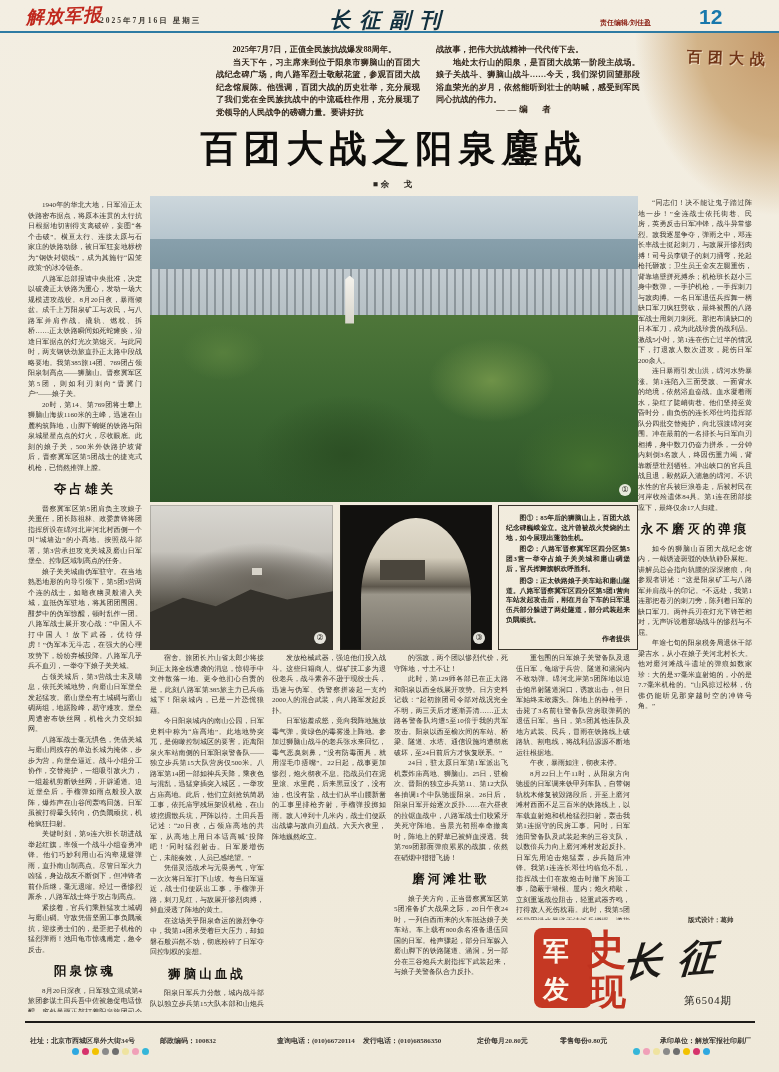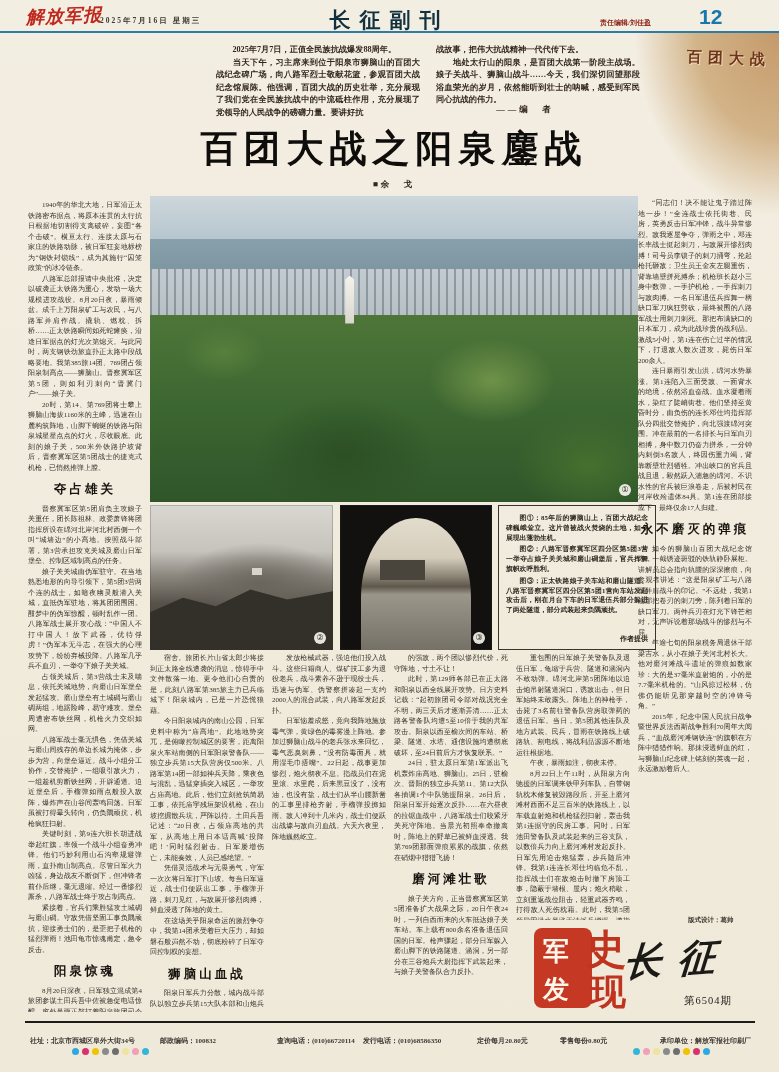--- a/index.html
+++ b/index.html
@@ -6,21 +6,21 @@
   body{width:779px;height:1072px;position:relative;background:#f2ecdf;
        font-family:"Liberation Serif",serif;overflow:hidden;}
   .page{position:absolute;inset:0;background:linear-gradient(180deg,#f3eee2 0%,#f1ebdc 60%,#efe9da 100%);}
 
   
   .masthead{position:absolute;left:26px;top:4px;font-size:18px;font-weight:bold;font-style:italic;
             color:#c0281e;transform:rotate(-2deg);letter-spacing:1px;font-family:"Liberation Serif",serif;}
   .date{position:absolute;left:100px;top:16px;font-size:7.5px;letter-spacing:2px;color:#3e3a33;font-weight:bold;}
   .section-title{position:absolute;left:50%;top:6px;transform:translateX(-50%);
                  font-size:21px;font-weight:900;letter-spacing:9px;color:#12303e;
-                 font-family:"Liberation Sans",sans-serif;white-space:nowrap;}
+                 font-family:"Liberation Sans",sans-serif;white-space:nowrap;font-style:italic;}
   .editor-label{position:absolute;left:600px;top:18px;font-size:7px;font-weight:bold;color:#8a1d12;}
   .page-num{position:absolute;left:699px;top:5px;font-size:21px;font-weight:900;color:#1878ac;
             font-family:"Liberation Sans",sans-serif;}
   .header-rule{position:absolute;left:0;top:31px;width:779px;height:2px;background:#2f7ba3;}
 
   
   .relief{position:absolute;right:0;top:33px;width:150px;height:235px;
           background:radial-gradient(130% 105% at 100% 0%, #c59a6b 0%, #d2b388 42%, rgba(241,236,224,0) 74%);}
   .relief-label{position:absolute;top:16px;right:8px;font-size:15px;font-weight:900;color:#703518;
                 letter-spacing:6px;transform:rotate(2deg);text-shadow:1px 1px 0 rgba(255,244,225,.6);
@@ -64,21 +64,21 @@
   .p2-flag{position:absolute;left:56%;bottom:52%;width:10px;height:7px;background:#d8d4ca;}
   .photo-3{left:340px;top:505px;width:152px;height:145px;background:#12110f;}
   .p3-arch{position:absolute;left:14%;right:14%;top:9%;bottom:0;border-radius:50% 50% 0 0/60% 60% 0 0;
       background:linear-gradient(180deg,#e2dccd 0%,#d4cdbc 30%,#8d8678 44%,#5d574c 52%,#9b968a 58%,#767167 100%);}
   .p3-bldg{position:absolute;left:26%;top:38%;width:30%;height:14%;background:#4a453c;}
   .fig-marker{position:absolute;right:7px;bottom:6px;width:12px;height:12px;border-radius:50%;
       background:rgba(250,248,240,.9);color:#25221d;font-size:8px;line-height:12px;text-align:center;
       font-family:"Liberation Sans",sans-serif;}
 
   
-  .captions{position:absolute;left:498px;top:505px;width:158px;height:145px;border:1px solid #3a352c;
+  .captions{position:absolute;left:498px;top:505px;width:140px;height:145px;border:1px solid #3a352c;
       box-sizing:border-box;padding:7px 7px 0 7px;overflow:hidden;}
   .captions p{margin:0 0 2px 0;font-size:6.8px;line-height:9.8px;font-weight:bold;color:#2e2a22;
       text-align:justify;text-indent:2em;}
   .credit{position:absolute;right:7px;bottom:5px;font-size:7px;font-weight:bold;color:#2e2a22;}
 
   
   .col{position:absolute;width:114px;font-size:7px;line-height:10.5px;color:#34302a;
        text-align:justify;overflow:hidden;}
   .col p{margin:0;text-indent:2em;}
   .col h3{margin:11px 0 9px 0;text-align:center;font-size:12.5px;letter-spacing:3px;color:#17140f;
@@ -202,21 +202,20 @@
       <p>重包围的日军娘子关警备队及退伍日军，龟缩于兵营、隧道和涵洞内不敢动弹。绵河北岸第5团阵地以迫击炮吊射隧道洞口，诱敌出击，但日军始终未敢露头。阵地上的神枪手，击毙了3名前往警备队营房取弹药的退伍日军。当日，第5团其他连队及地方武装、民兵，冒雨在铁路线上破路轨、割电线，将战利品源源不断地运往根据地。</p>
       <p>午夜，暴雨如注，彻夜未停。</p>
       <p>8月22日上午11时，从阳泉方向驰援的日军调来铁甲列车队，自带钢轨枕木修复被毁路段后，开至上磨河滩村西面不足三百米的铁路线上，以车载直射炮和机枪猛烈扫射，轰击我第1连据守的民房工事。同时，日军池田警备队及武装起来的三谷支队，以数倍兵力向上磨河滩村发起反扑。日军先用迫击炮猛轰，步兵随后冲锋。我第1连连长邓仕均临危不乱，指挥战士们在敌炮击时撤下房顶工事，隐蔽于墙根、屋内；炮火稍歇，立刻重返战位阻击，轻重武器齐鸣，打得敌人死伤枕藉。此时，我第5团领导因洪水暴涨无法派兵增援，遂指挥北岸阵地重武器进行火力支援。</p>
     </div>
   <div class="col c6">
       <p>“同志们！决不能让鬼子踏过阵地一步！”全连战士依托街巷、民房，英勇反击日军冲锋，战斗异常惨烈。敌我逐屋争夺，弹雨之中，邓连长率战士挺起刺刀，与敌展开惨烈肉搏！司号员李锁子的刺刀捅弯，抡起枪托砸敌；卫生员王金友左腿重伤，背靠墙壁拼死搏杀；机枪班长赵小三身中数弹，一手护机枪，一手挥刺刀与敌肉搏。一名日军退伍兵挥舞一柄缺口军刀疯狂劈砍，最终被围的八路军战士用刺刀刺死。那把布满缺口的日本军刀，成为此战珍贵的战利品。激战5小时，第1连在伤亡过半的情况下，打退敌人数次进攻，毙伤日军200余人。</p>
       <p>连日暴雨引发山洪，绵河水势暴涨。第1连陷入三面受敌、一面背水的绝境，依然浴血奋战。血水凝着雨水，染红了陡峭街巷。他们坚持至黄昏时分，由负伤的连长邓仕均指挥部队分四批交替掩护，向北强渡绵河突围。冲在最前的一名排长与日军白刃相搏，身中数刀仍奋力拼杀，一分钟内刺倒3名敌人，终因伤重力竭，背靠断壁壮烈牺牲。冲出峡口的官兵且战且退，毅然跃入湍急的绵河。不识水性的官兵被巨浪卷走，后被村民在河岸收殓遗体84具。第1连在团部接应下，最终仅余17人归建。</p>
       <h3>永不磨灭的弹痕</h3>
       <p>如今的狮脑山百团大战纪念馆内，一截锈迹斑驳的铁轨静卧展柜。讲解员总会指向轨腰的深深擦痕，向参观者讲述：“这是阳泉矿工与八路军并肩战斗的印记。”不远处，我第1连那把卷刃的刺刀旁，陈列着日军的缺口军刀。两件兵刃在灯光下锋芒相对，无声诉说着那场战斗的惨烈与不屈。</p>
       <p>年逾七旬的阳泉税务局退休干部梁吉水，从小在娘子关河北村长大。他对磨河滩战斗遗址的弹痕如数家珍：大的是37毫米直射炮的，小的是7.7毫米机枪的。“山风掠过松林，仿佛仍能听见那穿越时空的冲锋号角。”</p>
-      <p>2015年，纪念中国人民抗日战争暨世界反法西斯战争胜利70周年大阅兵，“血战磨河滩钢铁连”的旗帜在方阵中猎猎作响。那抹浸透鲜血的红，与狮脑山纪念碑上铭刻的英魂一起，永远激励着后人。</p>
     </div>
 
   <div class="design-credit">版式设计：葛帅</div>
   <div class="seal">
     <div class="seal-square"></div>
     <span class="seal-ch seal-jun">军</span>
     <span class="seal-ch seal-shi">史</span>
     <span class="seal-ch seal-fa">发</span>
     <span class="seal-ch seal-xian">现</span>
   </div>

